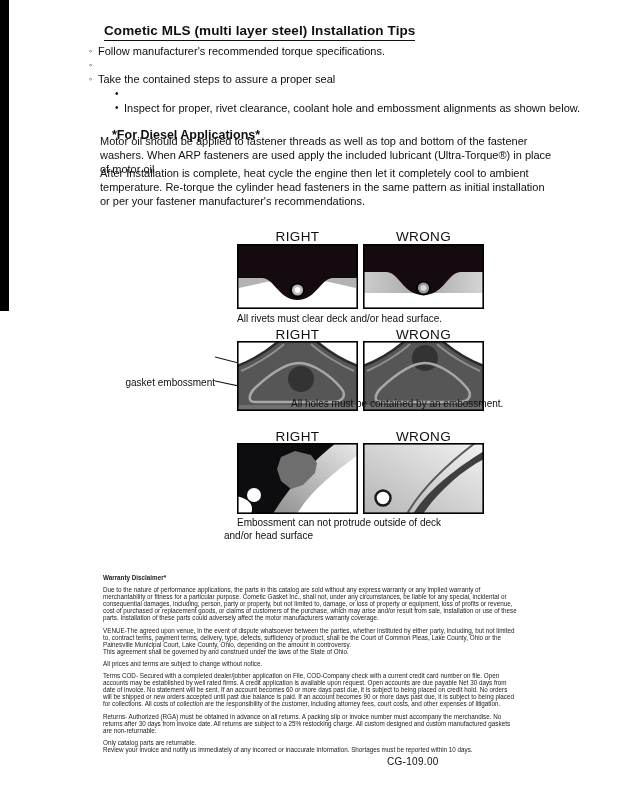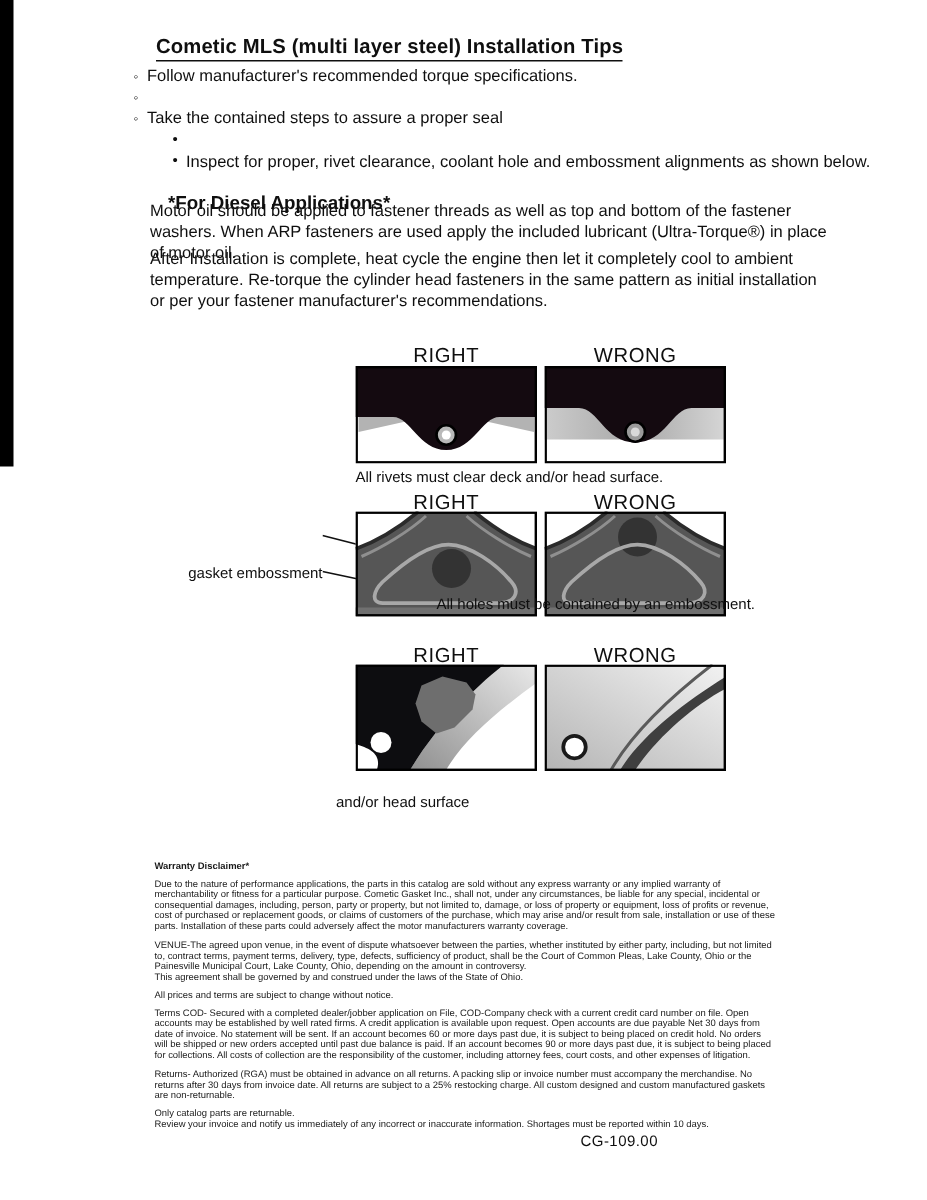--- a/index.html
+++ b/index.html
@@ -179,20 +179,21 @@
             <stop offset="1" stop-color="#b4b4b4"></stop>
         </linearGradient>
       </defs>
       <rect width="121" height="71" fill="url(#g3w)"></rect>
       <path d="M112,0 C86,20 58,46 44,71" fill="none" stroke="#5a5a5a" stroke-width="2"></path>
       <path d="M121,8 C92,26 64,48 50,71 H60 C74,50 98,28 121,16 Z" fill="#3f3f3f"></path>
       <circle cx="20" cy="55" r="7.5" fill="#ffffff" stroke="#1a1a1a" stroke-width="2.5"></circle>
       <rect x="0.8" y="0.8" width="119.4" height="69.4" fill="none" stroke="#000" stroke-width="1.6"></rect>
     </svg>
   </div>
+  <div class="caption" style="left:237px; top:516px;">Embossment can not protrude outside of deck</div>
   <div class="caption" style="left:224px; top:529px;">and/or head surface</div>
 
   <div class="legal">
     <p class="lh">Warranty Disclaimer*</p>
     <p>Due to the nature of performance applications, the parts in this catalog are sold without any express warranty or any implied warranty of merchantability or fitness for a particular purpose.  Cometic Gasket Inc., shall not, under any circumstances, be liable for any special, incidental or consequential damages, including, person, party or property, but not limited to, damage, or loss of property or equipment, loss of profits or revenue, cost of purchased or replacement goods, or claims of customers of the purchase, which may arise and/or result from sale, installation or use of these parts.  Installation of these parts could adversely affect the motor manufacturers warranty coverage.</p>
     <p class="tight">VENUE-The agreed upon venue, in the event of dispute whatsoever between the parties, whether instituted by either party, including, but not limited to, contract terms, payment terms, delivery, type, defects, sufficiency of product, shall be the Court of Common Pleas, Lake County, Ohio or the Painesville Municipal Court, Lake County, Ohio, depending on the amount in controversy.</p>
     <p>This agreement shall be governed by and construed under the laws of the State of Ohio.</p>
     <p>All prices and terms are subject to change without notice.</p>
     <p>Terms COD- Secured with a completed dealer/jobber application on File, COD-Company check with a current credit card number on file.  Open accounts may be established by well rated firms.  A credit application is available upon request.  Open accounts are due payable Net 30 days from date of invoice.  No statement will be sent.  If an account becomes 60 or more days past due, it is subject to being placed on credit hold.  No orders will be shipped or new orders accepted until past due balance is paid.  If an account becomes 90 or more days past due, it is subject to being placed for collections.  All costs of collection are the responsibility of the customer, including attorney fees, court costs, and other expenses of litigation.</p>
     <p>Returns- Authorized (RGA) must be obtained in advance on all returns.  A packing slip or invoice number must accompany the merchandise.  No returns after 30 days from invoice date.  All returns are subject to a 25% restocking charge.  All custom designed and custom manufactured gaskets are non-returnable.</p>

